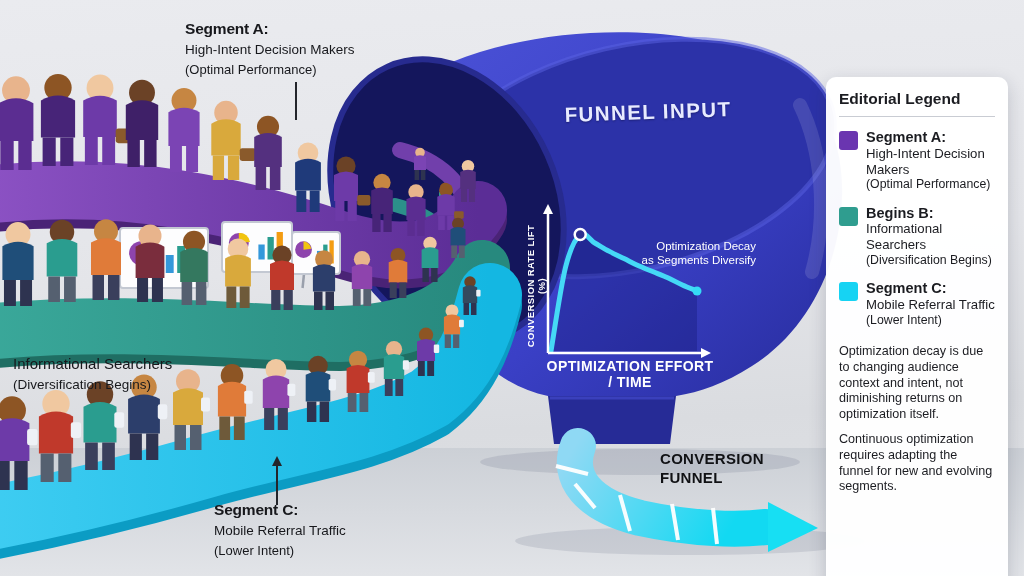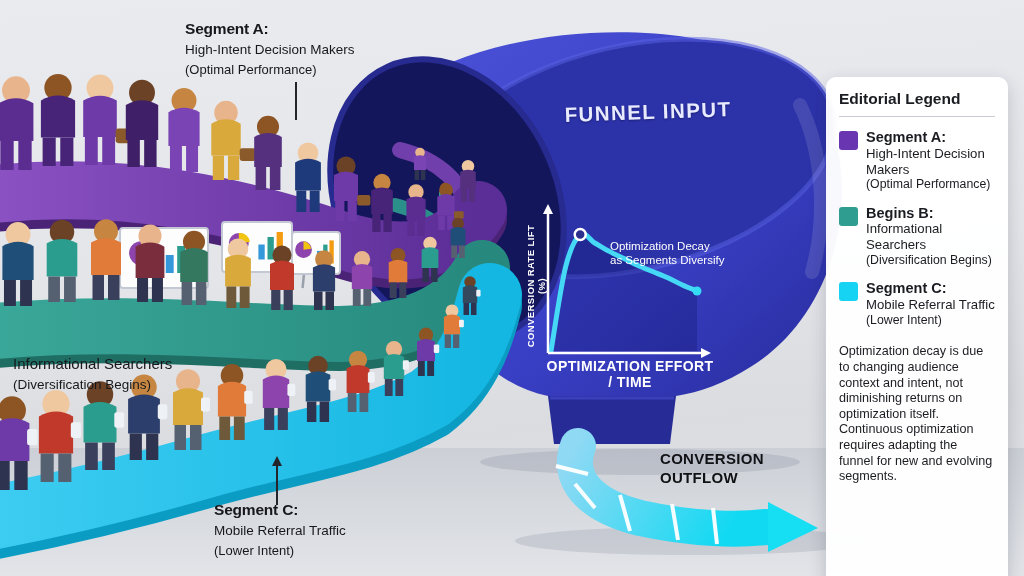--- a/index.html
+++ b/index.html
@@ -14,37 +14,37 @@
   .callout .paren { font-size:13px; }
 
   .funnel-input { position:absolute; left:543px; top:100px; width:210px; text-align:center;
     font-size:20.5px; font-weight:bold; color:#e8ebff; letter-spacing:1.4px;
     transform:rotate(-2deg); text-shadow:0 1px 2px rgba(10,12,60,.45); }
 
   .chart-ylabel { position:absolute; left:470px; top:275px; width:132px; text-align:center;
     transform:rotate(-90deg); font-size:9.5px; font-weight:bold; color:#fff; letter-spacing:.4px; }
   .chart-xlabel { position:absolute; left:546px; top:358px; width:168px; text-align:center;
     font-size:14px; font-weight:bold; color:#fff; letter-spacing:.4px; }
-  .chart-note { position:absolute; left:610px; top:239px; width:146px; text-align:left;
+  .chart-note { position:absolute; left:610px; top:239px; width:146px; text-align:right;
     font-size:11.5px; color:#fff; line-height:1.25; }
 
   .outflow-label { position:absolute; left:660px; top:449px; width:126px; 
     font-size:15px; font-weight:bold; color:#101114; letter-spacing:.3px; line-height:1.28; }
 
   .legend-card { position:absolute; left:826px; top:77px; width:182px; height:518px;
     background:rgba(255,255,255,.97); border-radius:10px; padding:13px 13px 10px 13px;
     box-shadow:0 6px 18px rgba(30,35,60,.20); color:#1b1c21; }
   .legend-title { font-size:15.5px; font-weight:bold; }
   .legend-card hr { border:none; border-top:1px solid #c9ccd3; margin:8px 0 12px; }
   .legend-item { display:flex; gap:8px; margin-bottom:12px; }
   .legend-item .swatch { width:19px; height:19px; border-radius:3px; flex:0 0 auto; margin-top:2px; }
   .legend-item .itx b { font-size:14.5px; display:block; line-height:1.15; }
   .legend-item .itx .ln { font-size:13.2px; line-height:1.2; }
   .legend-item .itx .paren { font-size:12.3px; line-height:1.25; }
-  .legend-note { font-size:12.6px; line-height:1.24; color:#1c1d22; }
+  .legend-note { font-size:12.6px; line-height:1.24; margin-top:10px; color:#1c1d22; }
   .legend-note:first-of-type { margin-top:16px; }
 </style>
 </head>
 <body>
 
 <div class="scene">
 
   <svg width="1024" height="576" viewBox="0 0 1024 576">
     <defs>
       <linearGradient id="bodyGrad" x1="0" y1="0" x2="1" y2="1">
@@ -467,21 +467,21 @@
 
   <div class="chart-ylabel">CONVERSION RATE LIFT (%)</div>
   <div class="chart-xlabel">OPTIMIZATION EFFORT / TIME</div>
   <div class="chart-note">
     <span>Optimization Decay</span><br>
     <span>as Segments Diversify</span>
   </div>
 
   <div class="outflow-label">
     <span>CONVERSION</span><br>
-    <span>OUTFLOW</span>
+    <span>FUNNEL</span>
   </div>
 
   <div class="legend-card">
     <div class="legend-title">Editorial Legend</div>
     <hr>
     <div class="legend-item">
       <span class="swatch" style="background: rgb(106, 53, 176);"></span>
       <div class="itx">
         <b>Segment A:</b>
         <div class="ln">High-Intent Decision Makers</div>

